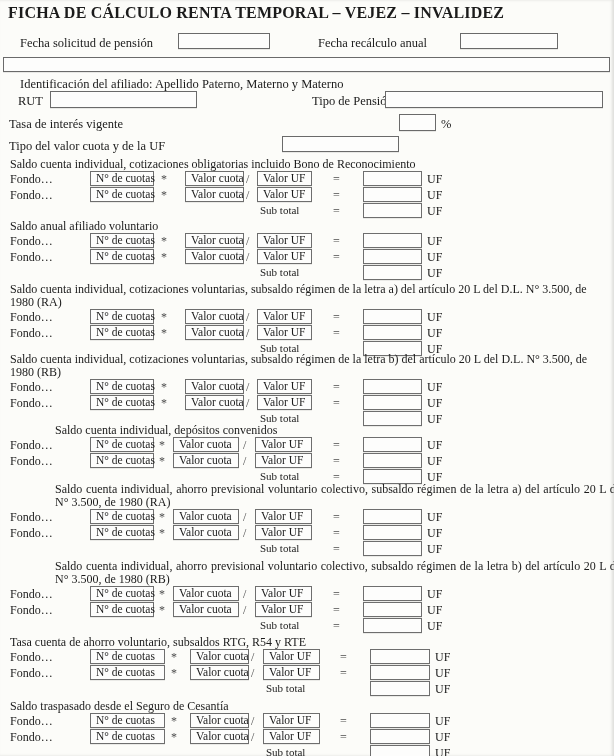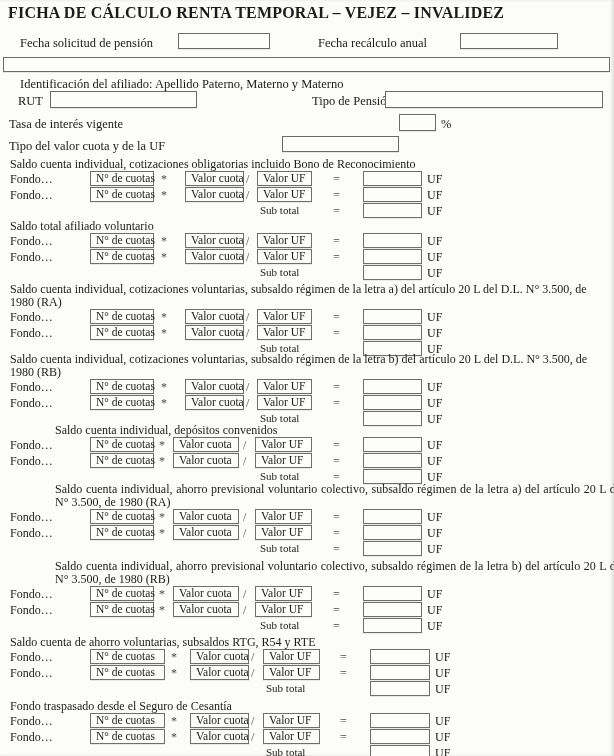--- a/index.html
+++ b/index.html
@@ -152,21 +152,21 @@
           <span class="uf">UF</span>
         </div>
         <div class="row r3">
           <span class="subtotal-lbl">Sub total</span>
           <span class="op eq">=</span>
           <span class="box result"></span>
           <span class="uf">UF</span>
         </div>
       </div>
       <div class="section va one" style="top: 220px;">
-        <div class="s-head">Saldo total afiliado voluntario</div>
+        <div class="s-head">Saldo anual afiliado voluntario</div>
         <div class="row r1">
           <span class="fondo">Fondo…</span>
           <span class="box cuotas">N° de cuotas</span>
           <span class="op star">*</span>
           <span class="box vcuota">Valor cuota</span>
           <span class="op slash">/</span>
           <span class="box vuf">Valor UF</span>
           <span class="op eq">=</span>
           <span class="box result"></span>
           <span class="uf">UF</span>
@@ -335,21 +335,21 @@
           <span class="uf">UF</span>
         </div>
         <div class="row r3">
           <span class="subtotal-lbl">Sub total</span>
           <span class="op eq">=</span>
           <span class="box result"></span>
           <span class="uf">UF</span>
         </div>
       </div>
       <div class="section vc one" style="top: 636px;">
-        <div class="s-head">Saldo cuenta de ahorro voluntarias, subsaldos RTG, R54 y RTE</div>
+        <div class="s-head">Tasa cuenta de ahorro voluntario, subsaldos RTG, R54 y RTE</div>
         <div class="row r1">
           <span class="fondo">Fondo…</span>
           <span class="box cuotas">N° de cuotas</span>
           <span class="op star">*</span>
           <span class="box vcuota">Valor cuota</span>
           <span class="op slash">/</span>
           <span class="box vuf">Valor UF</span>
           <span class="op eq">=</span>
           <span class="box result"></span>
           <span class="uf">UF</span>
@@ -365,21 +365,21 @@
           <span class="box result"></span>
           <span class="uf">UF</span>
         </div>
         <div class="row r3">
           <span class="subtotal-lbl">Sub total</span>
           <span class="box result"></span>
           <span class="uf">UF</span>
         </div>
       </div>
       <div class="section vc one" style="top: 700px;">
-        <div class="s-head">Fondo traspasado desde el Seguro de Cesantía</div>
+        <div class="s-head">Saldo traspasado desde el Seguro de Cesantía</div>
         <div class="row r1">
           <span class="fondo">Fondo…</span>
           <span class="box cuotas">N° de cuotas</span>
           <span class="op star">*</span>
           <span class="box vcuota">Valor cuota</span>
           <span class="op slash">/</span>
           <span class="box vuf">Valor UF</span>
           <span class="op eq">=</span>
           <span class="box result"></span>
           <span class="uf">UF</span>

